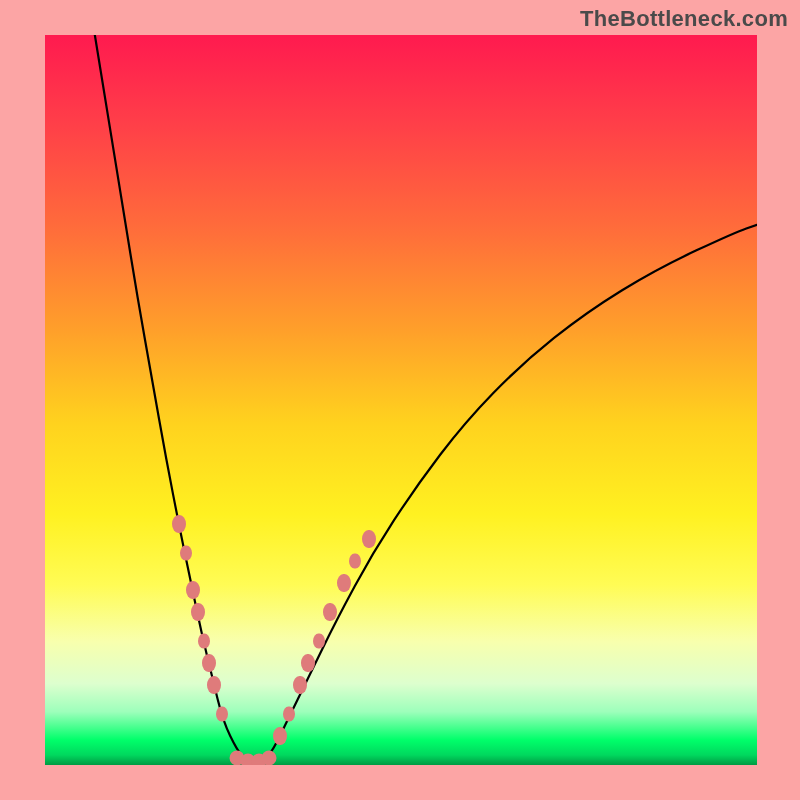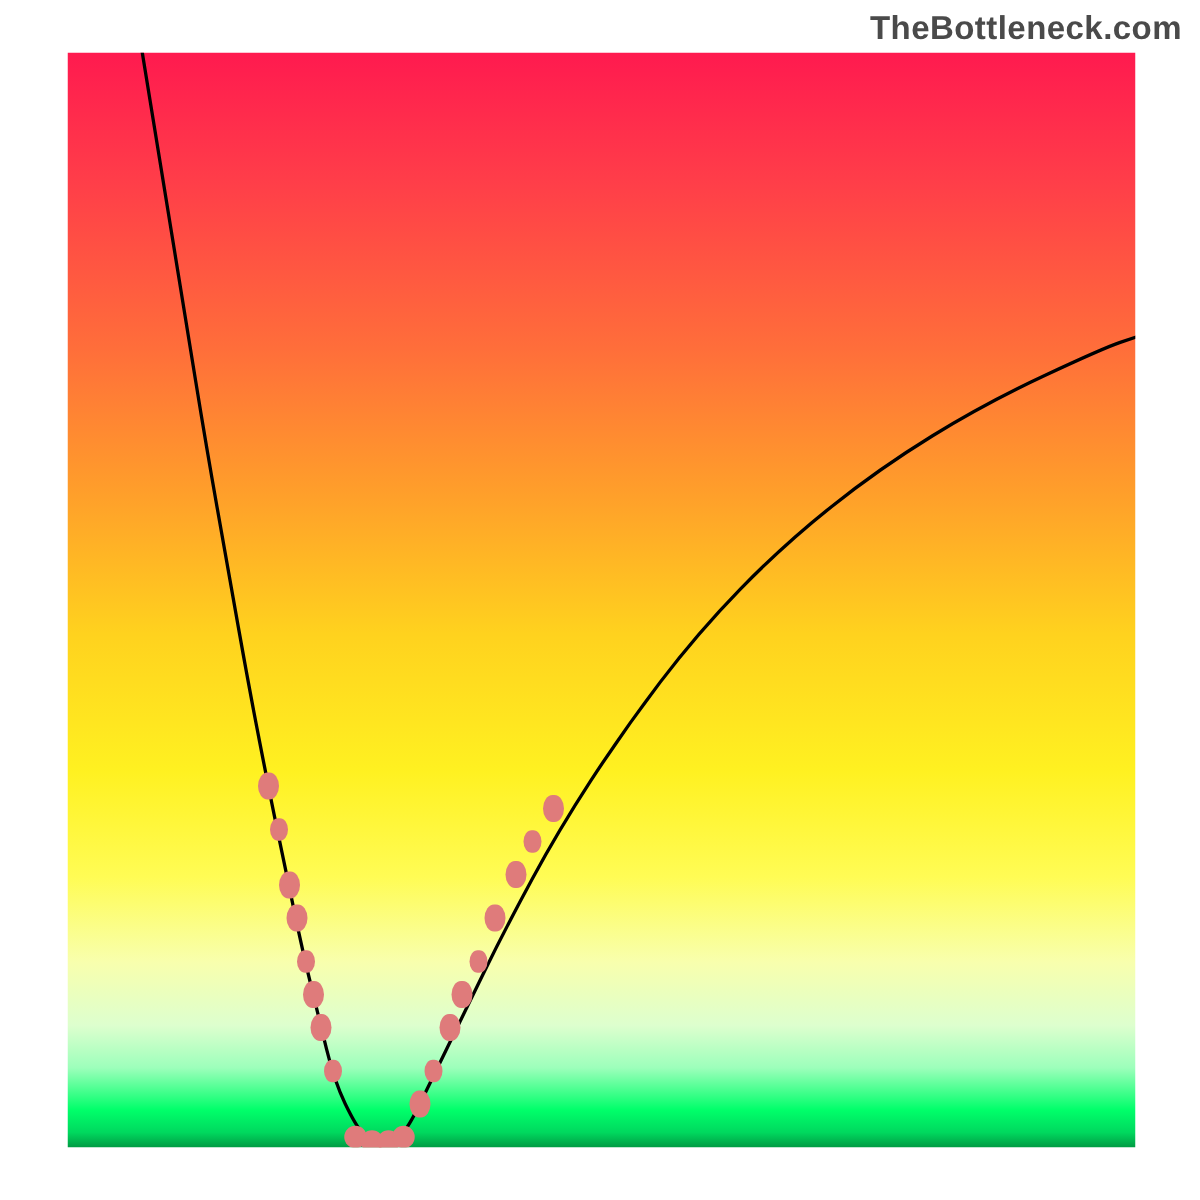--- a/index.html
+++ b/index.html
@@ -10,21 +10,21 @@
     background: #000;
     font-family: Arial, Helvetica, sans-serif;
     overflow: hidden;
   }
   .frame {
     position: absolute;
     left: 0;
     top: 0;
     width: 800px;
     height: 800px;
-    background: #ffffff;
+    background: #fca5a5;
   }
   .watermark {
     position: absolute;
     right: 12px;
     top: 6px;
     color: #4a4a4a;
     font-size: 22px;
     font-weight: 600;
     letter-spacing: 0.3px;
     z-index: 30;

